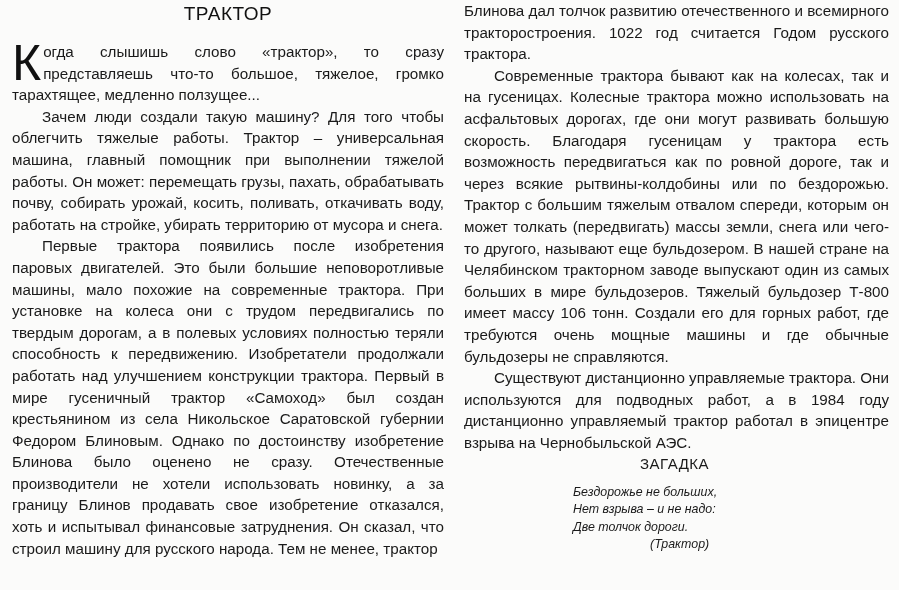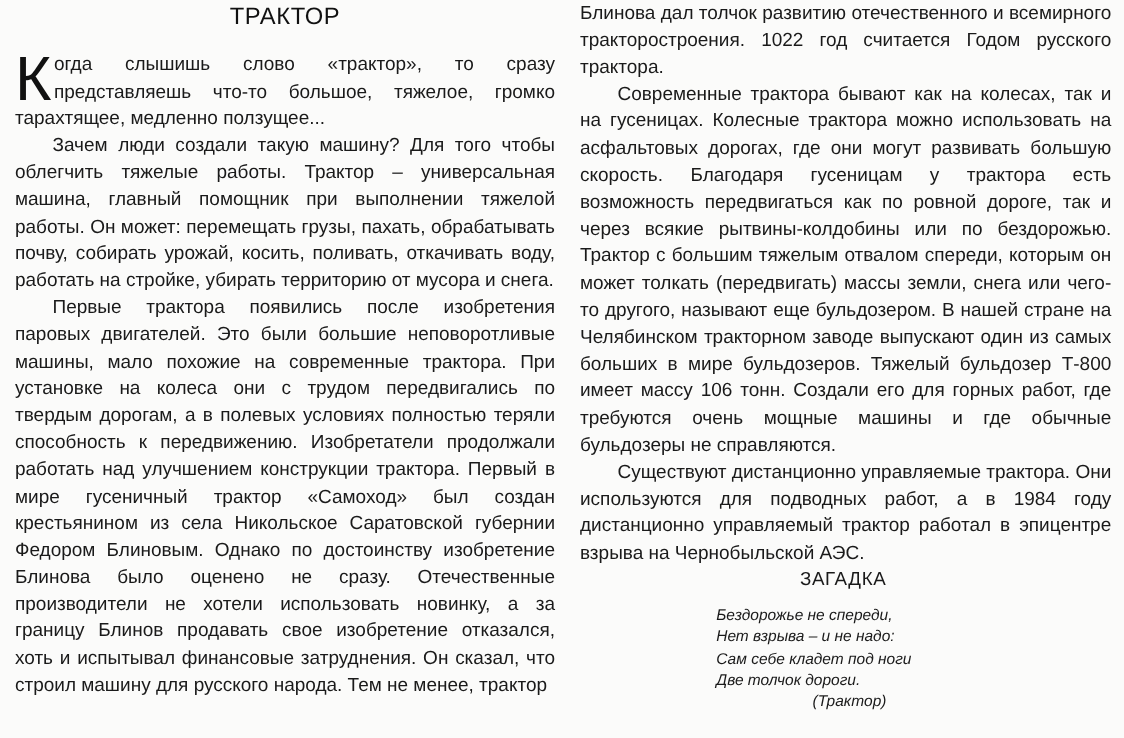--- a/index.html
+++ b/index.html
@@ -50,20 +50,19 @@
   </div>
 
   <div class="col col-right">
     <p class="noindent">Блинова дал толчок развитию отечественного и всемирного тракторостроения. 1022 год считается Годом русского трактора.</p>
     <p>Современные трактора бывают как на колесах, так и на гусеницах. Колесные трактора можно использовать на асфальтовых дорогах, где они могут развивать большую скорость. Благодаря гусеницам у трактора есть возможность передвигаться как по ровной дороге, так и через всякие рытвины-колдобины или по бездорожью. Трактор с большим тяжелым отвалом спереди, которым он может толкать (передвигать) массы земли, снега или чего-то другого, называют еще бульдозером. В нашей стране на Челябинском тракторном заводе выпускают один из самых больших в мире бульдозеров. Тяжелый бульдозер Т-800 имеет массу 106 тонн. Создали его для горных работ, где требуются очень мощные машины и где обычные бульдозеры не справляются.</p>
     <p>Существуют дистанционно управляемые трактора. Они используются для подводных работ, а в 1984 году дистанционно управляемый трактор работал в эпицентре взрыва на Чернобыльской АЭС.</p>
   </div>
 
   <div class="riddle-title">ЗАГАДКА</div>
   <div class="riddle">
-    <div>Бездорожье не спереди,</div>
+    <div>Бездорожье не больших,</div>
     <div>Нет взрыва – и не надо:</div>
-    <div>Сам себе кладет под ноги</div>
     <div>Две толчок дороги.</div>
     <div class="answer">(Трактор)</div>
   </div>
 
 </div>
 
 </body></html>

